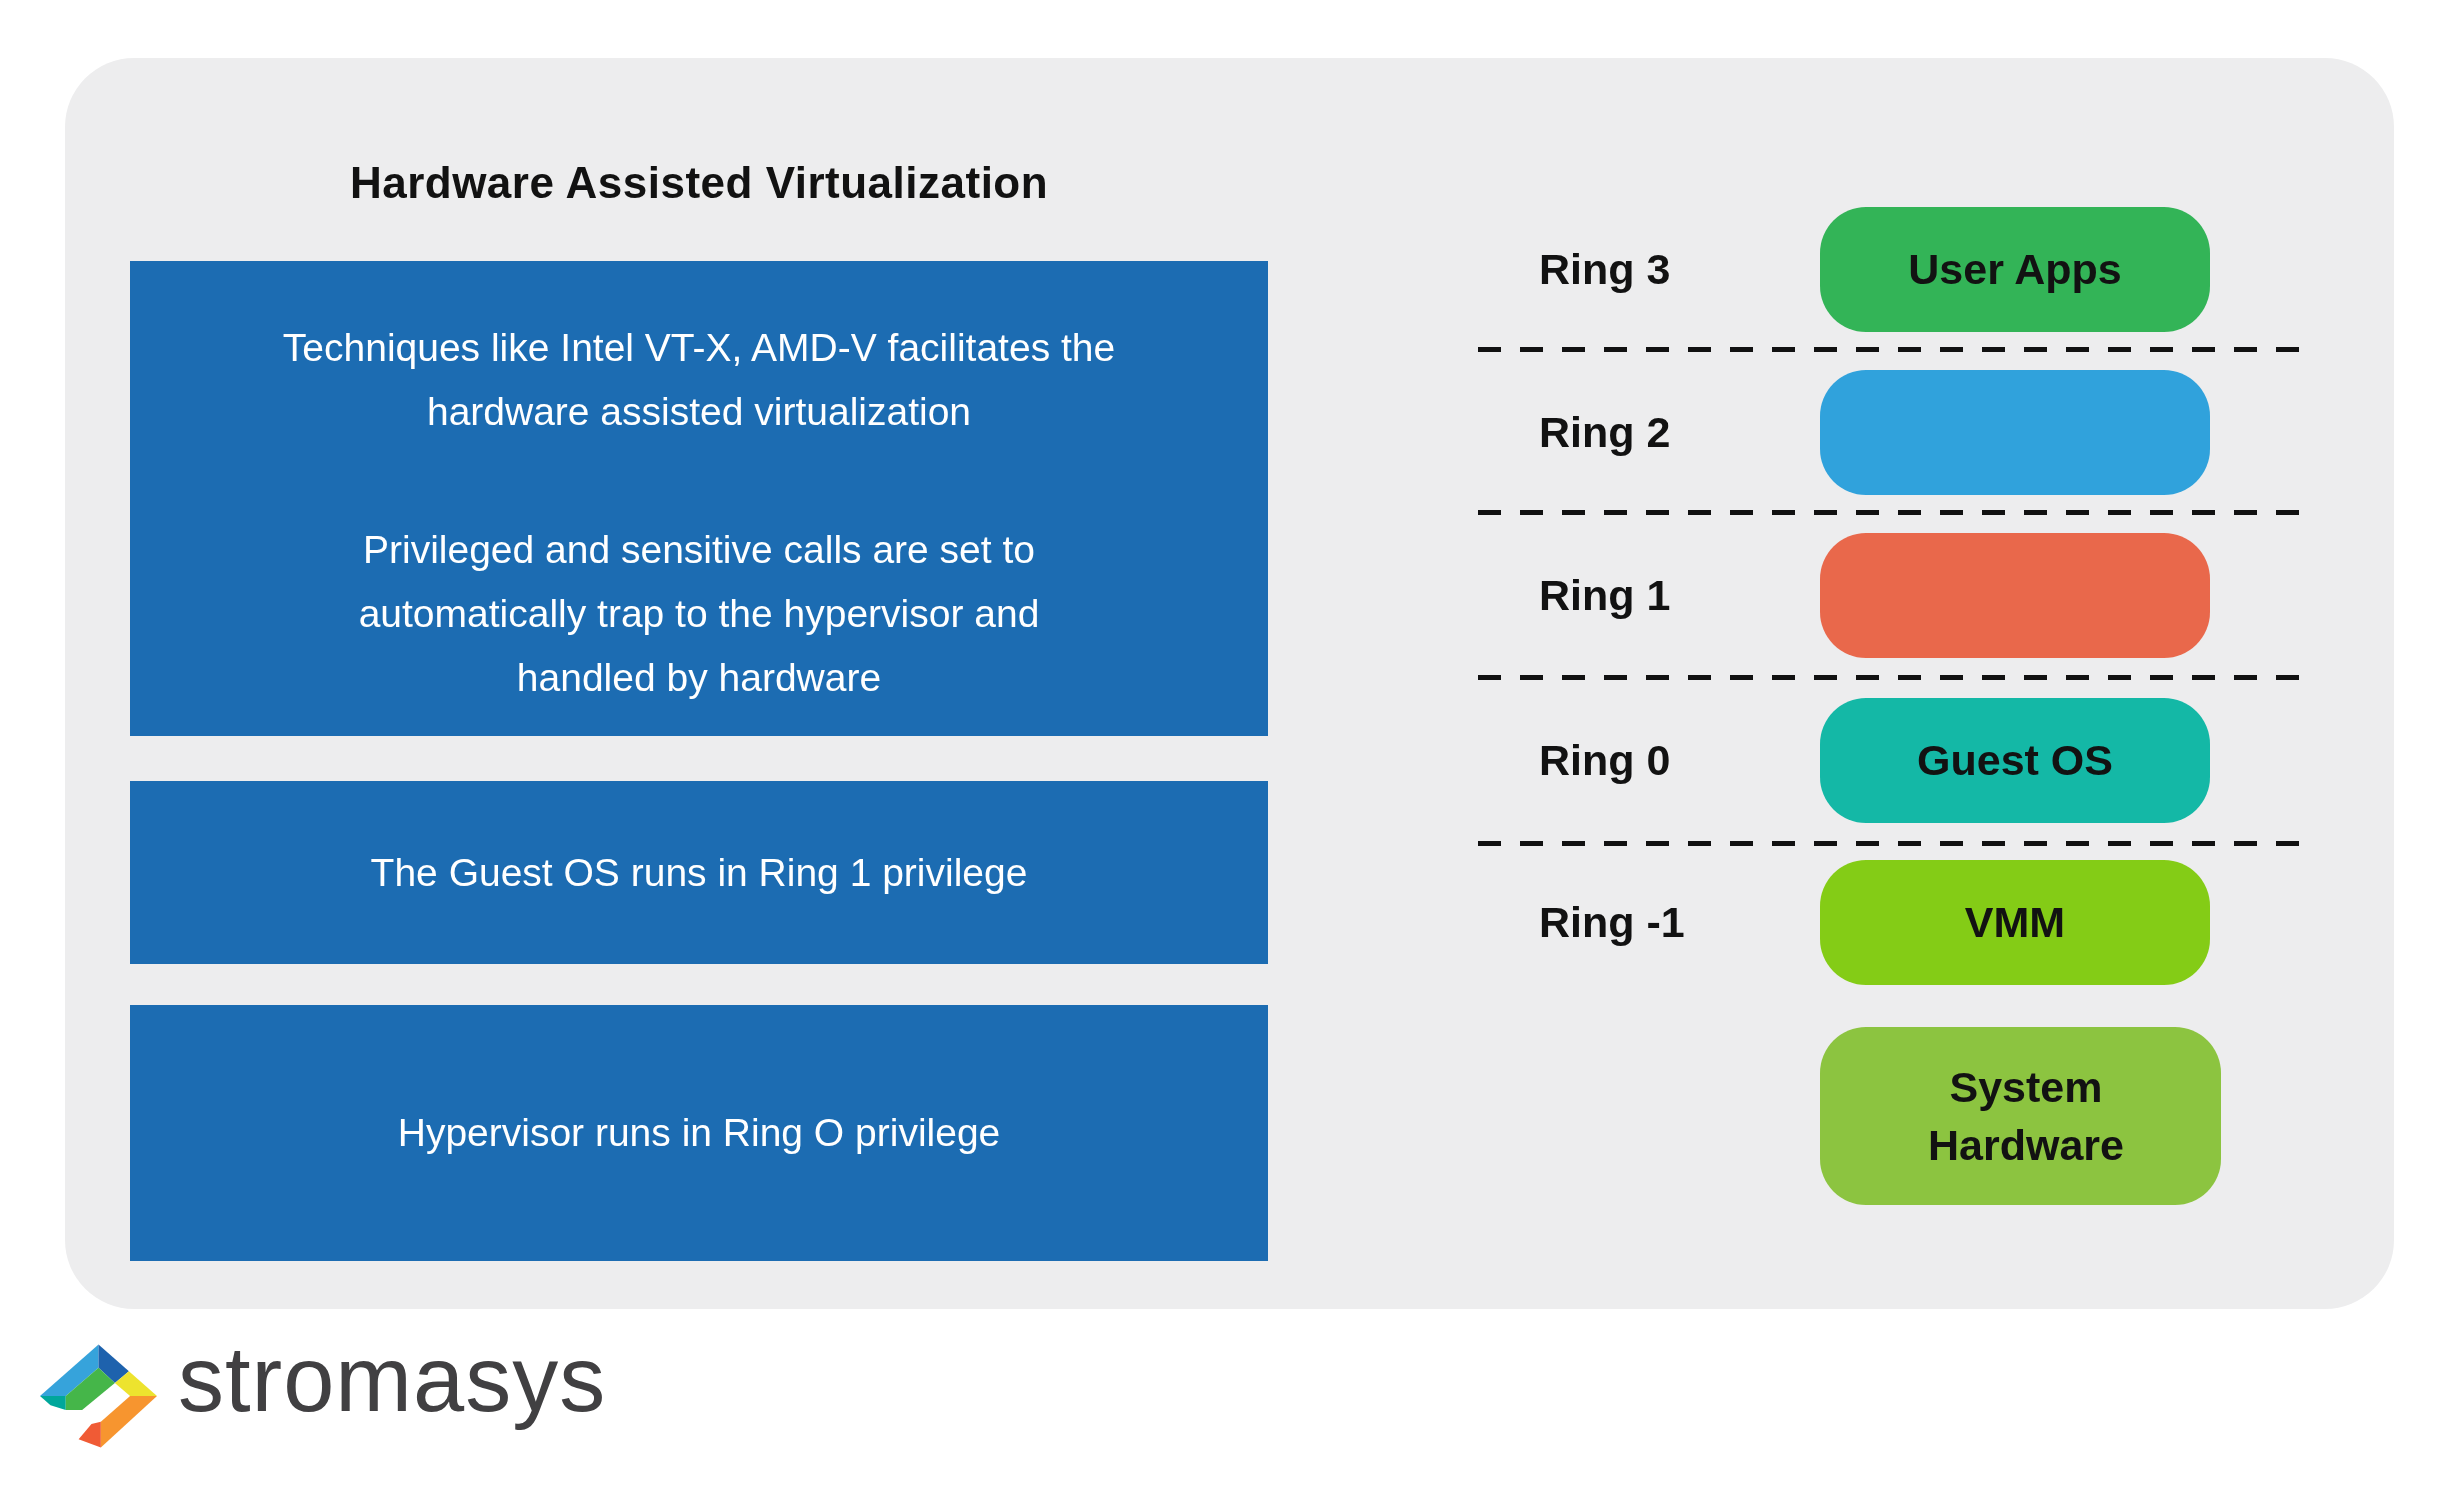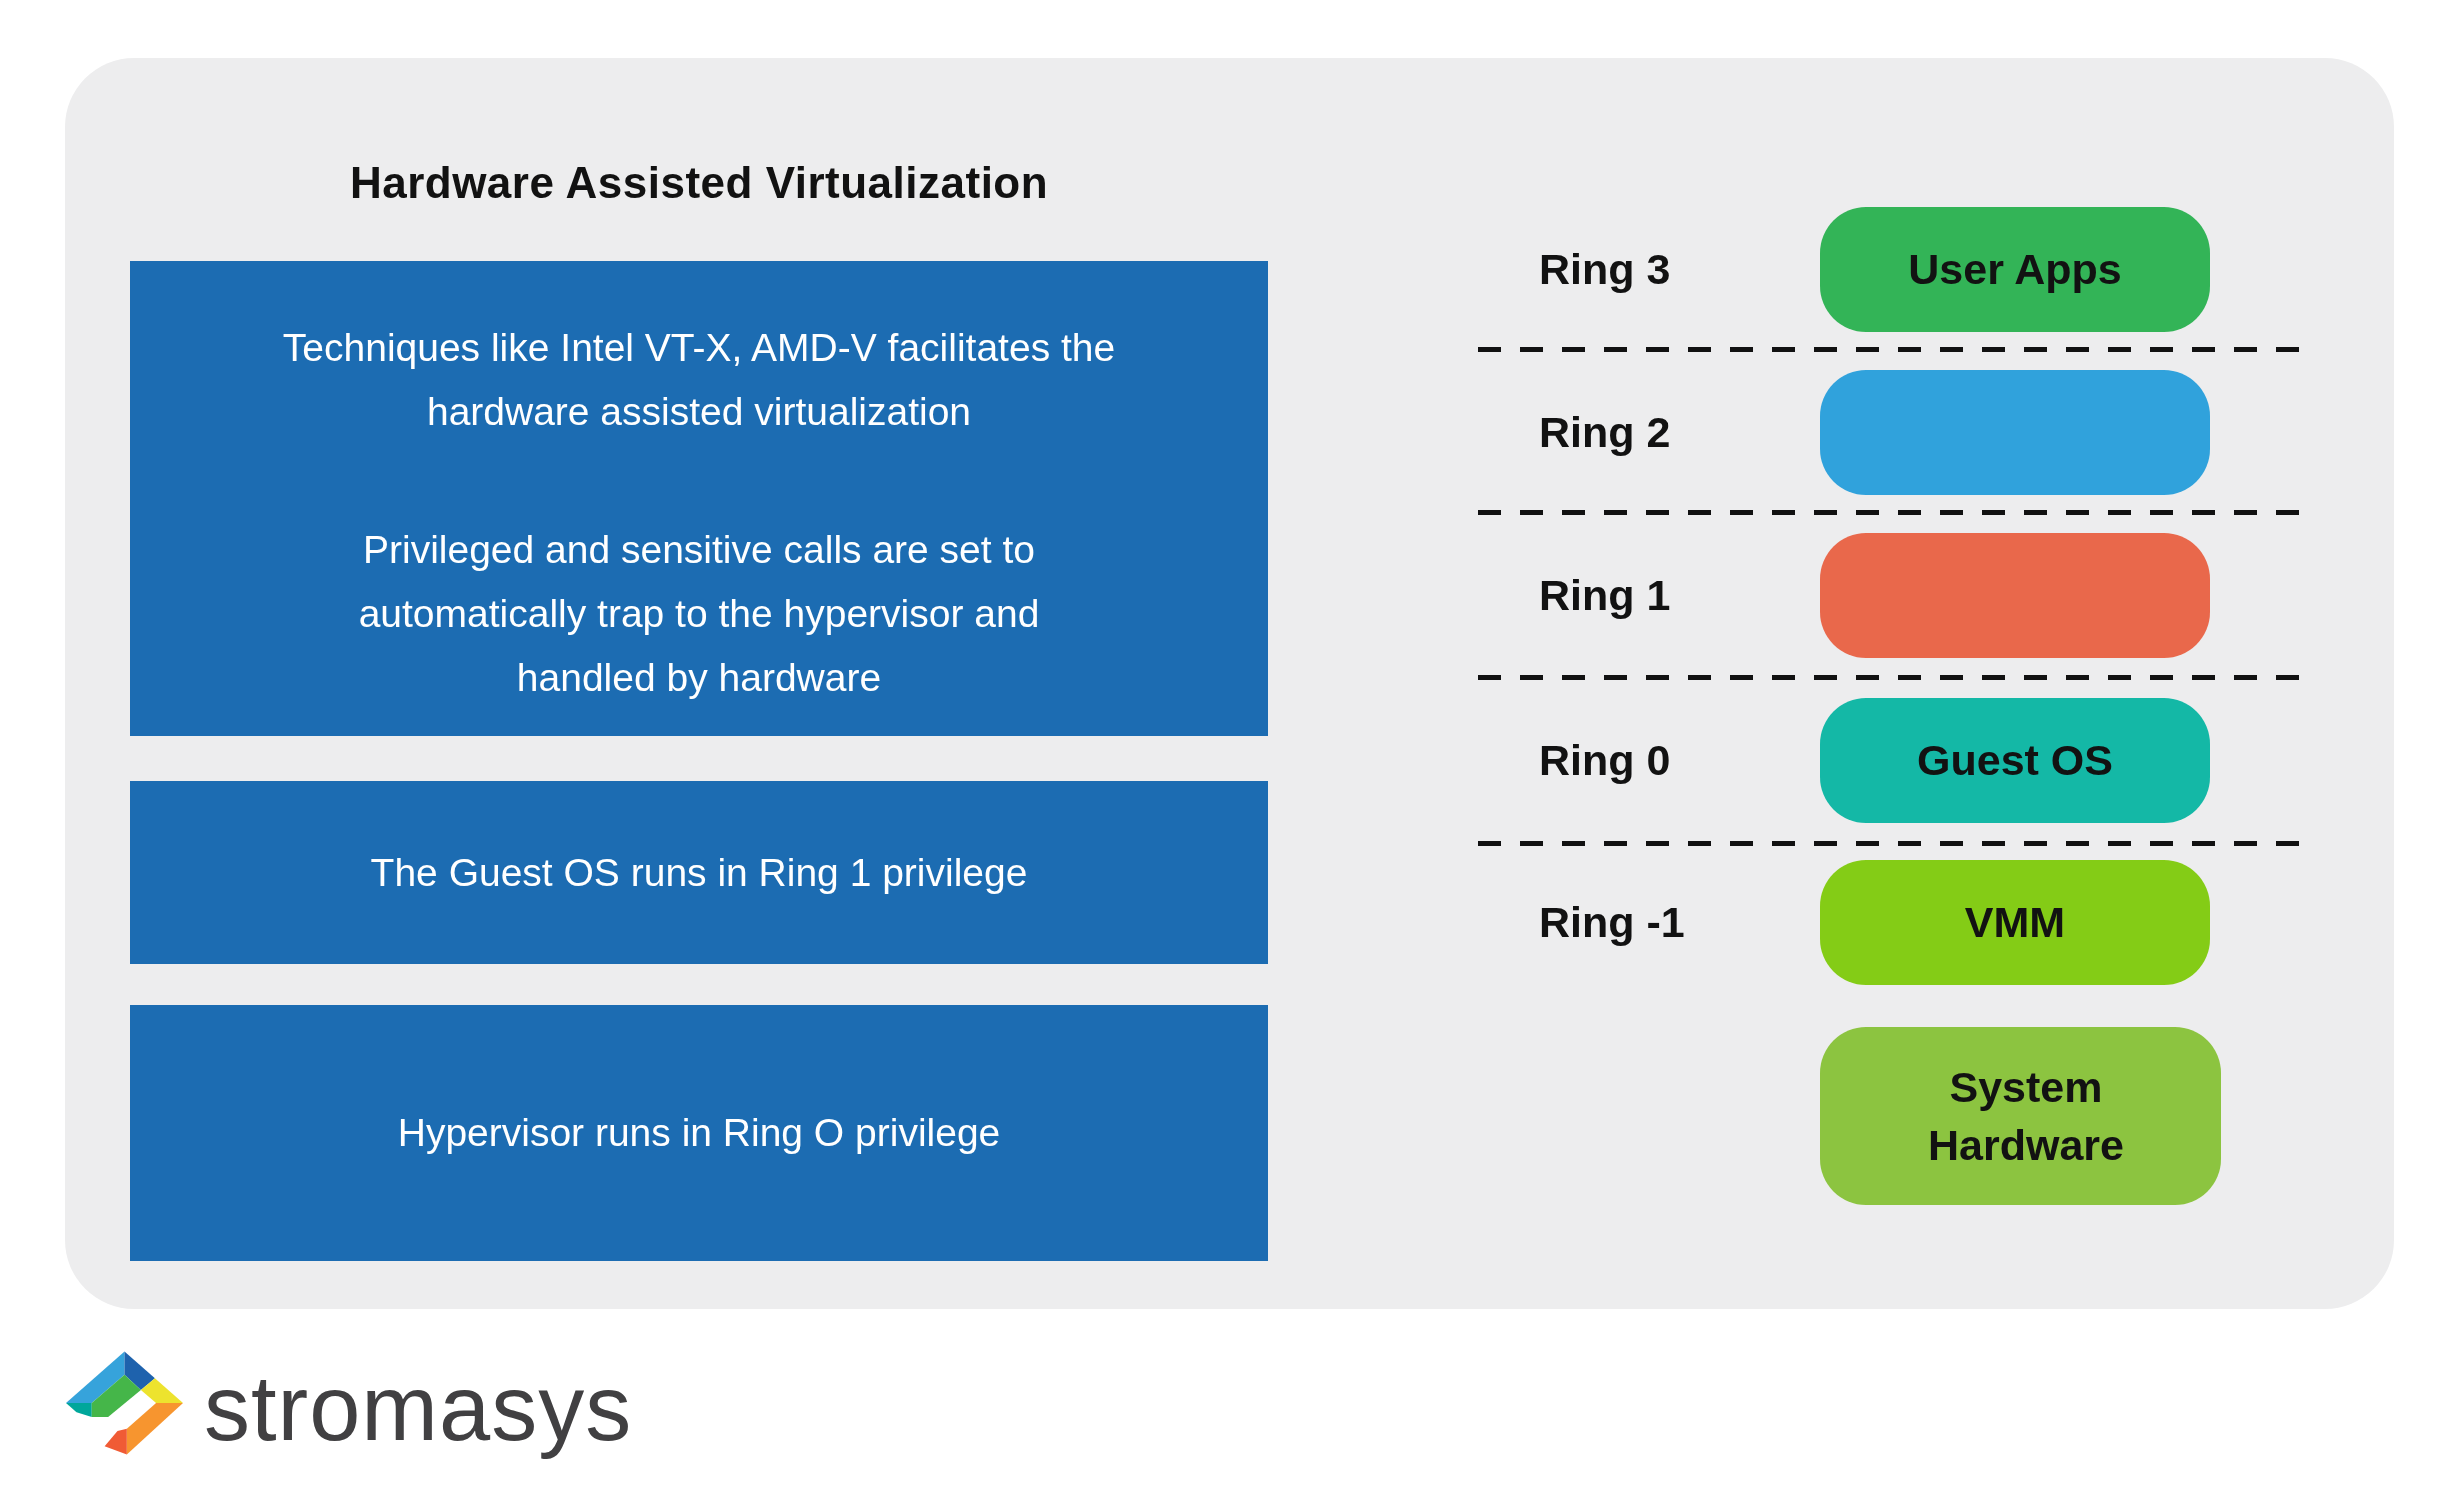--- a/index.html
+++ b/index.html
@@ -42,22 +42,22 @@
   .row-3{top:698px;} .row-4{top:860px;}
   .row-5{top:1027px;height:178px;}
   .pill.row-5{line-height:58px;padding-left:11px;}
   .pill.row-5 .txt{max-width:259px;display:inline-block;}
   .divider{
     position:absolute;left:1478px;width:824px;height:4.8px;
     background:repeating-linear-gradient(90deg,#111111 0 23px,transparent 23px 42px);
   }
   .div-0{top:347px;} .div-1{top:510px;} .div-2{top:675px;} .div-3{top:841px;}
   .logo{
-    position:absolute;left:66px;top:1333px;height:134px;
-    display:flex;align-items:flex-end;
+    position:absolute;left:40px;top:1333px;height:134px;
+    display:flex;align-items:flex-start;
   }
   .logo svg{width:117px;height:127px;display:block;}
   .wordmark{
     margin-left:21px;font-size:92px;color:#414042;font-weight:normal;
     letter-spacing:1px;line-height:1;padding-bottom:13.4px;
   }
 </style>
 </head>
 <body>
 

